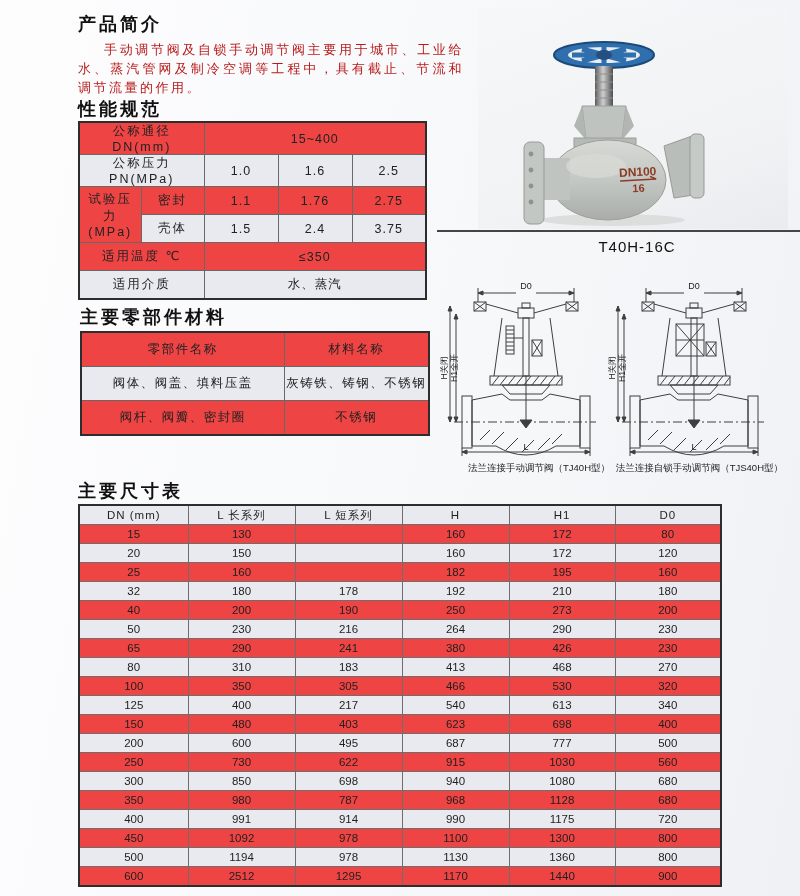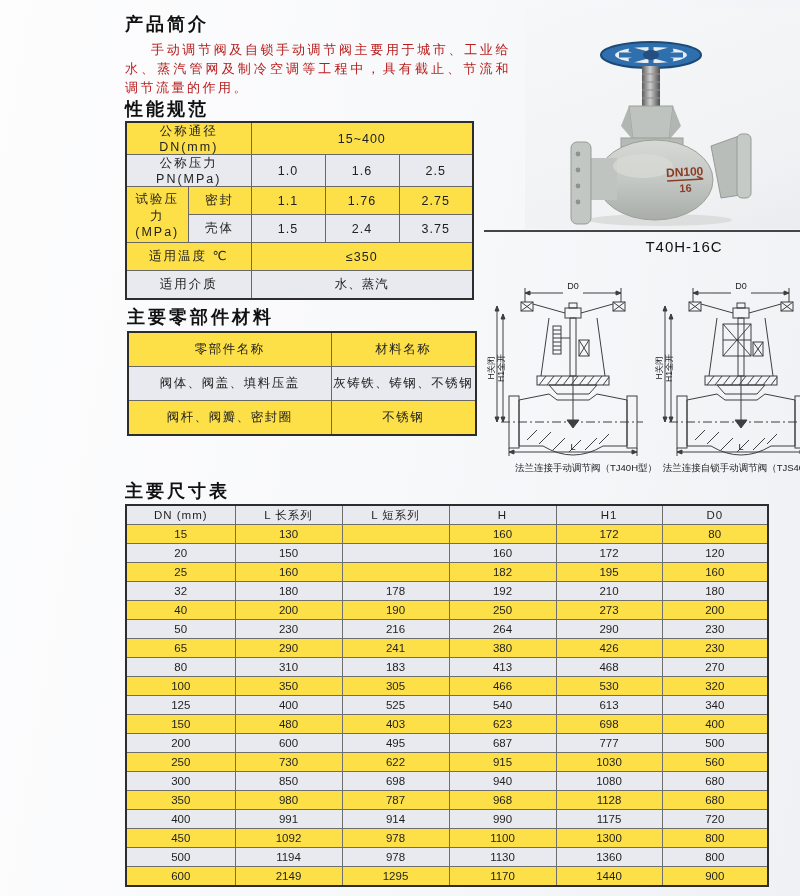--- a/index.html
+++ b/index.html
@@ -1,24 +1,24 @@
 <!DOCTYPE html>
 <html><head>
 <meta charset="utf-8">
 <style>
   html,body{margin:0;padding:0;}
   body{
     width:800px;height:896px;position:relative;overflow:hidden;
     background:linear-gradient(100deg,#fdfdfe 0%,#f7f8fa 55%,#eff1f4 100%);
     font-family:"Liberation Sans","DejaVu Sans",sans-serif;color:#1c1c1c;
   }
-  .abs{position:absolute;margin-left:47px;}
+  .abs{position:absolute;}
   .sec-title{font-size:18px;font-weight:bold;letter-spacing:3px;color:#111;}
   .intro-body{font-size:13px;line-height:19px;letter-spacing:2.5px;text-align:justify;text-indent:2em;color:#b91c1c;}
-  table{border-collapse:collapse;table-layout:fixed;background:#fde047;}
+  table{border-collapse:collapse;table-layout:fixed;background:#ef4444;}
   table.spec{border:2px solid #2d2d2d;font-size:12.5px;}
   table.spec td{border:1px solid #686868;text-align:center;height:27px;padding:0 2px;letter-spacing:1px;color:#222;}
   table.spec tr:nth-child(even) td{background:#e9eaf0;}
   table.spec td.lbl{letter-spacing:2px;}
   table.mat{border:2px solid #2d2d2d;font-size:12.5px;}
   table.mat th,table.mat td{border:1px solid #686868;text-align:center;height:31px;font-weight:normal;letter-spacing:1.5px;color:#222;}
   table.mat tbody tr:nth-child(odd) td{background:#e9eaf0;}
   table.dims{border:2px solid #2d2d2d;font-size:11.5px;}
   table.dims th,table.dims td{border:1px solid #6e6e6e;text-align:center;height:18px;padding:0;font-weight:normal;color:#1f1f1f;}
   table.dims thead th{background:#e9eaf0;letter-spacing:1px;}
@@ -346,21 +346,21 @@
         <td>100</td>
         <td>350</td>
         <td>305</td>
         <td>466</td>
         <td>530</td>
         <td>320</td>
       </tr>
       <tr>
         <td>125</td>
         <td>400</td>
-        <td>525</td>
+        <td>217</td>
         <td>540</td>
         <td>613</td>
         <td>340</td>
       </tr>
       <tr>
         <td>150</td>
         <td>480</td>
         <td>403</td>
         <td>623</td>
         <td>698</td>
@@ -417,20 +417,20 @@
       <tr>
         <td>500</td>
         <td>1194</td>
         <td>978</td>
         <td>1130</td>
         <td>1360</td>
         <td>800</td>
       </tr>
       <tr>
         <td>600</td>
-        <td>2149</td>
+        <td>2512</td>
         <td>1295</td>
         <td>1170</td>
         <td>1440</td>
         <td>900</td>
       </tr>
     </tbody>
 </table>
 
 </body></html>

